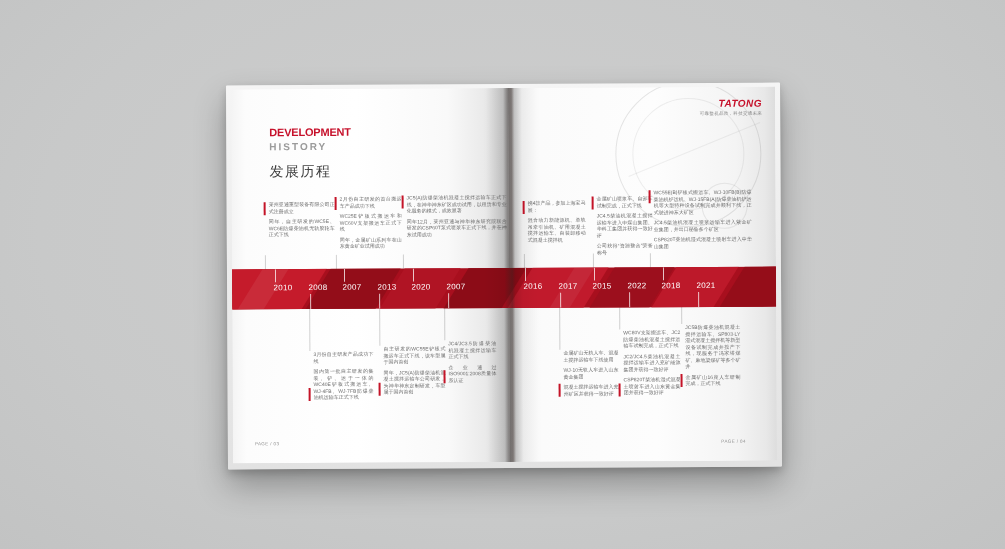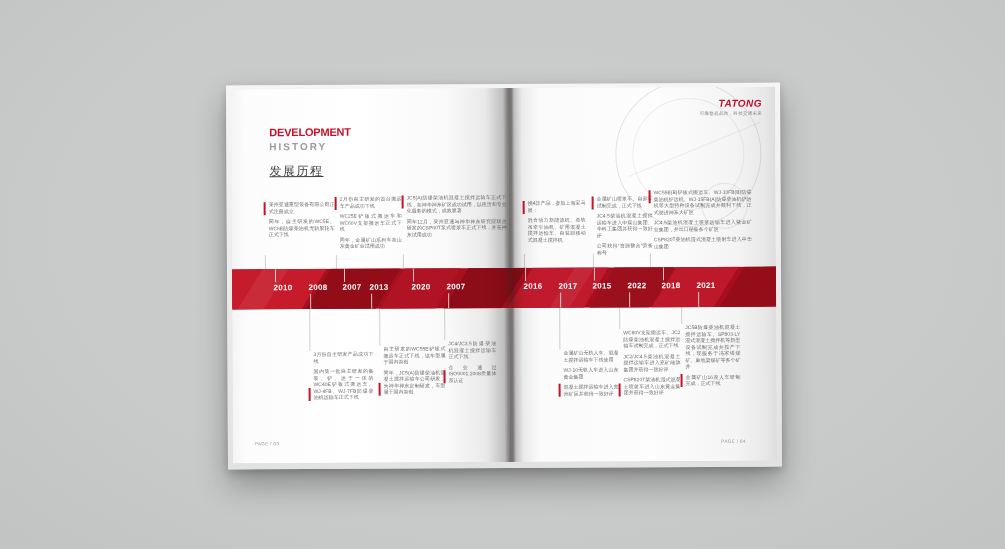--- a/index.html
+++ b/index.html
@@ -19,40 +19,40 @@
     background:linear-gradient(90deg,rgba(0,0,0,0) 0%,rgba(0,0,0,0.06) 38%,rgba(45,32,28,0.45) 52%,rgba(0,0,0,0.12) 58%,rgba(0,0,0,0.03) 72%,rgba(0,0,0,0) 100%);}
   
   .wm{position:absolute;z-index:1;border-radius:50%;border:1px solid rgba(100,100,100,0.16);}
   .wm2{border-color:rgba(100,100,100,0.10);}
   .wm3{border-color:rgba(100,100,100,0.12);}
   .wm-line{position:absolute;z-index:1;height:1px;background:rgba(100,100,100,0.09);transform:rotate(-22deg);}
   
   .header{position:absolute;left:38px;top:38px;z-index:3;}
   .t1{font-size:11px;font-weight:800;color:#c6112b;line-height:1;letter-spacing:-0.2px;}
   .t2{font-size:10px;font-weight:bold;color:#9b9b9b;letter-spacing:2px;margin-top:3px;}
-  .t3{font-size:12px;color:#3f3f3f;letter-spacing:1.5px;margin-top:11px;text-decoration:underline;}
+  .t3{font-size:14px;color:#3f3f3f;letter-spacing:1.5px;margin-top:11px;}
   
   .brand{position:absolute;right:13px;top:11px;z-index:3;text-align:right;}
   .logo{font-size:10px;font-weight:800;font-style:italic;color:#c6112b;letter-spacing:0.5px;}
   .tag{font-size:4.5px;color:#8a8a8a;margin-top:2px;letter-spacing:0.3px;}
   
   .band{position:absolute;left:0;top:180px;width:544px;height:40px;background:#a80f1e;overflow:hidden;z-index:2;}
   .f{position:absolute;top:-6px;height:52px;transform:skewX(-32deg);}
   .f1{left:-30px;width:112px;background:#c51b2b;}
   .f2{left:86px;width:70px;background:#930d19;}
   .f3{left:160px;width:56px;background:#b01424;}
   .f4{left:224px;width:58px;background:#8c0c17;}
   .f5{left:288px;width:76px;background:#c11a2c;}
   .f6{left:370px;width:60px;background:#9c0f1d;}
   .f7{left:432px;width:62px;background:#bd192a;}
   .f8{left:500px;width:90px;background:#950d19;}
   .f9{left:18px;width:26px;background:rgba(255,255,255,0.07);}
   .f10{left:330px;width:20px;background:rgba(255,255,255,0.06);}
   .yr{position:absolute;top:14px;width:30px;margin-left:-15px;text-align:center;
-      font-size:8px;font-weight:bold;color:#ffffff;letter-spacing:0.3px;}
+      font-size:8px;font-weight:normal;color:#ffffff;letter-spacing:0.3px;}
   .yr.up::before{content:"";position:absolute;left:7px;top:-14px;width:1px;height:13px;background:rgba(255,255,255,0.75);}
   .yr.dn::after{content:"";position:absolute;left:7px;top:11px;width:1px;height:15px;background:rgba(255,255,255,0.75);}
   
   .evt{position:absolute;z-index:3;padding-left:5px;font-size:5px;line-height:6.5px;color:#6e6e6e;text-align:justify;}
   .evt::before{content:"";position:absolute;left:0;top:1px;width:2px;height:13px;background:#c41428;}
   .evt.tb::before{top:auto;bottom:4px;}
   .evt p{margin:0 0 4px 0;}
   .conn{position:absolute;width:1px;background:rgba(0,0,0,0.18);z-index:2;}
   
   .footer{position:absolute;font-size:4.5px;color:#8f8f8f;letter-spacing:0.4px;z-index:3;}
@@ -121,21 +121,21 @@
         <div class="f f4"></div>
         <div class="f f5"></div>
         <div class="f f6"></div>
         <div class="f f7"></div>
         <div class="f f8"></div>
         <div class="f f9"></div>
         <div class="f f10"></div>
         <span class="yr up" style="left:51px">2010</span>
         <span class="yr dn" style="left:86px">2008</span>
         <span class="yr up" style="left:120px">2007</span>
-        <span class="yr dn" style="left:147px">2013</span>
+        <span class="yr dn" style="left:155px">2013</span>
         <span class="yr up" style="left:189px">2020</span>
         <span class="yr dn" style="left:224px">2007</span>
         <span class="yr up" style="left:301px">2016</span>
         <span class="yr dn" style="left:336px">2017</span>
         <span class="yr up" style="left:370px">2015</span>
         <span class="yr dn" style="left:405px">2022</span>
         <span class="yr up" style="left:439px">2018</span>
         <span class="yr dn" style="left:474px">2021</span>
       </div>
 

